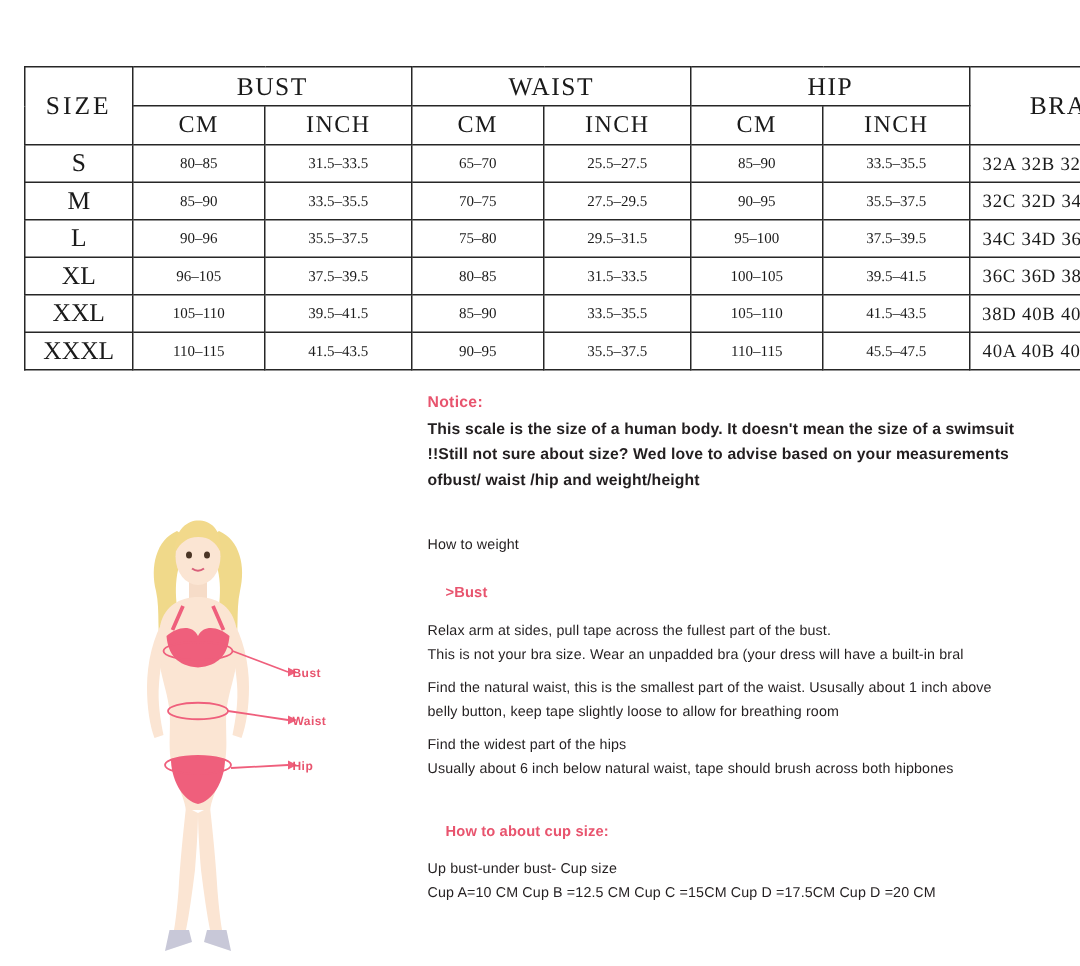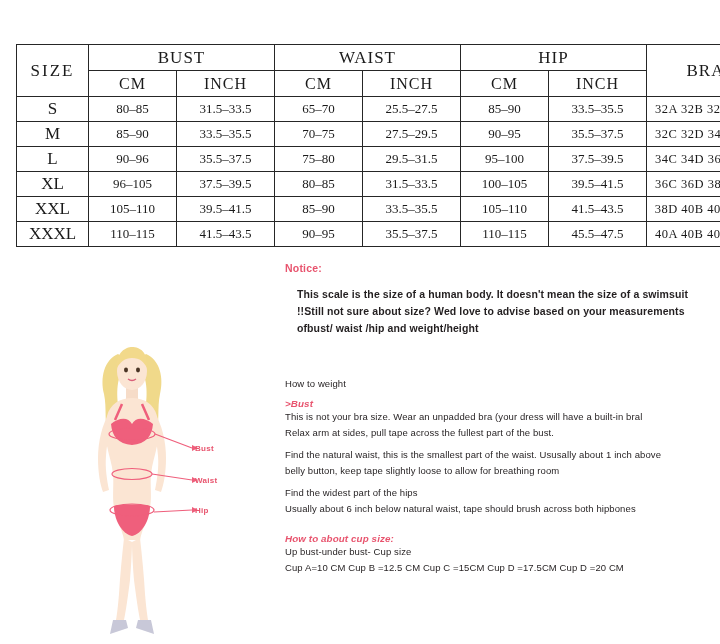--- a/index.html
+++ b/index.html
@@ -54,21 +54,21 @@
   }
   .size-label-cell {
     font-size: 17px;
     letter-spacing: 2px;
   }
   .row-size {
     font-size: 17px;
     height: 24px;
   }
   .cell-val {
-    font-size: 13px;
+    font-size: 10px;
     height: 24px;
     margin-left: 11px;
   }
   .cell-bra {
     font-size: 12.5px;
     height: 24px;
     letter-spacing: 0.5px;
   }
   .bra-hdr {
     font-size: 17px;
@@ -117,37 +117,36 @@
     font-weight: bold;
     font-size: 10.5px;
     margin: 0 0 4px 0;
     letter-spacing: 0.2px;
   }
   .t-bold {
     color: #231f20;
     font-weight: bold;
     font-size: 10.5px;
     line-height: 17px;
-    margin: 12px;
+    margin: 0;
     letter-spacing: 0.1px;
   }
   .t-norm {
     color: #231f20;
     font-size: 9.5px;
     line-height: 16px;
     margin: 0;
     letter-spacing: 0.1px;
   }
   .t-sub {
     color: #e8546e;
     font-weight: bold;
     font-size: 9.8px;
-    margin: 0;
+    margin: 12px;
     letter-spacing: 0.1px;
-    font-style: italic;
   }
   .gap-lg { height: 16px; }
   .gap-md { height: 11px; }
   .gap-sm { height: 6px; }
 </style>
 </head>
 <body>
 
 <div class="page">
 
@@ -314,22 +313,22 @@
       <div class="gap-lg"></div>
 
 
       <div class="gap-md"></div>
 
       <p class="t-norm">How to weight</p>
 
       <div class="gap-sm"></div>
 
       <p class="t-sub">&gt;Bust</p>
+      <p class="t-norm">Relax arm at sides, pull tape across the fullest part of the bust.</p>
       <p class="t-norm">This is not your bra size. Wear an unpadded bra (your dress will have a built-in bral</p>
-      <p class="t-norm">Relax arm at sides, pull tape across the fullest part of the bust.</p>
 
       <div class="gap-sm"></div>
 
       <p class="t-norm">Find the natural waist, this is the smallest part of the waist. Ususally about 1 inch above</p>
       <p class="t-norm">belly button, keep tape slightly loose to allow for breathing room</p>
 
       <div class="gap-sm"></div>
 
       <p class="t-norm">Find the widest part of the hips</p>
       <p class="t-norm">Usually about 6 inch below natural waist, tape should brush across both hipbones</p>

